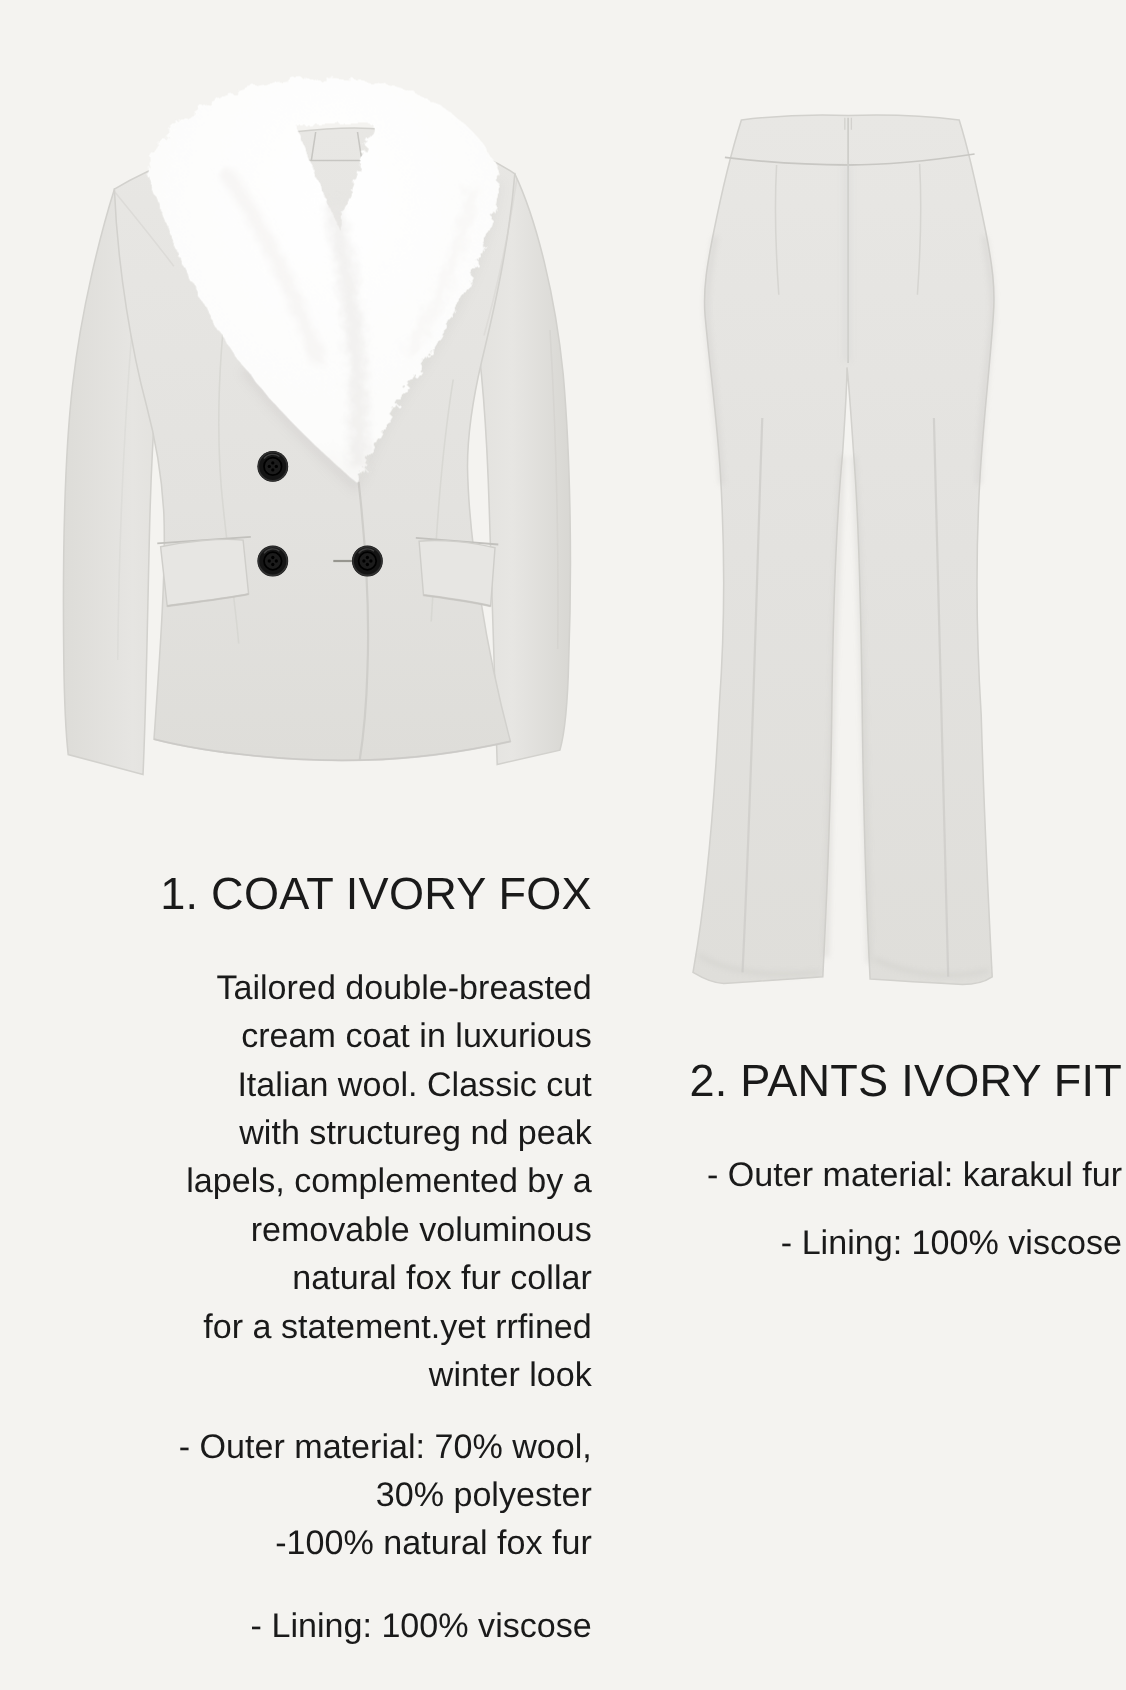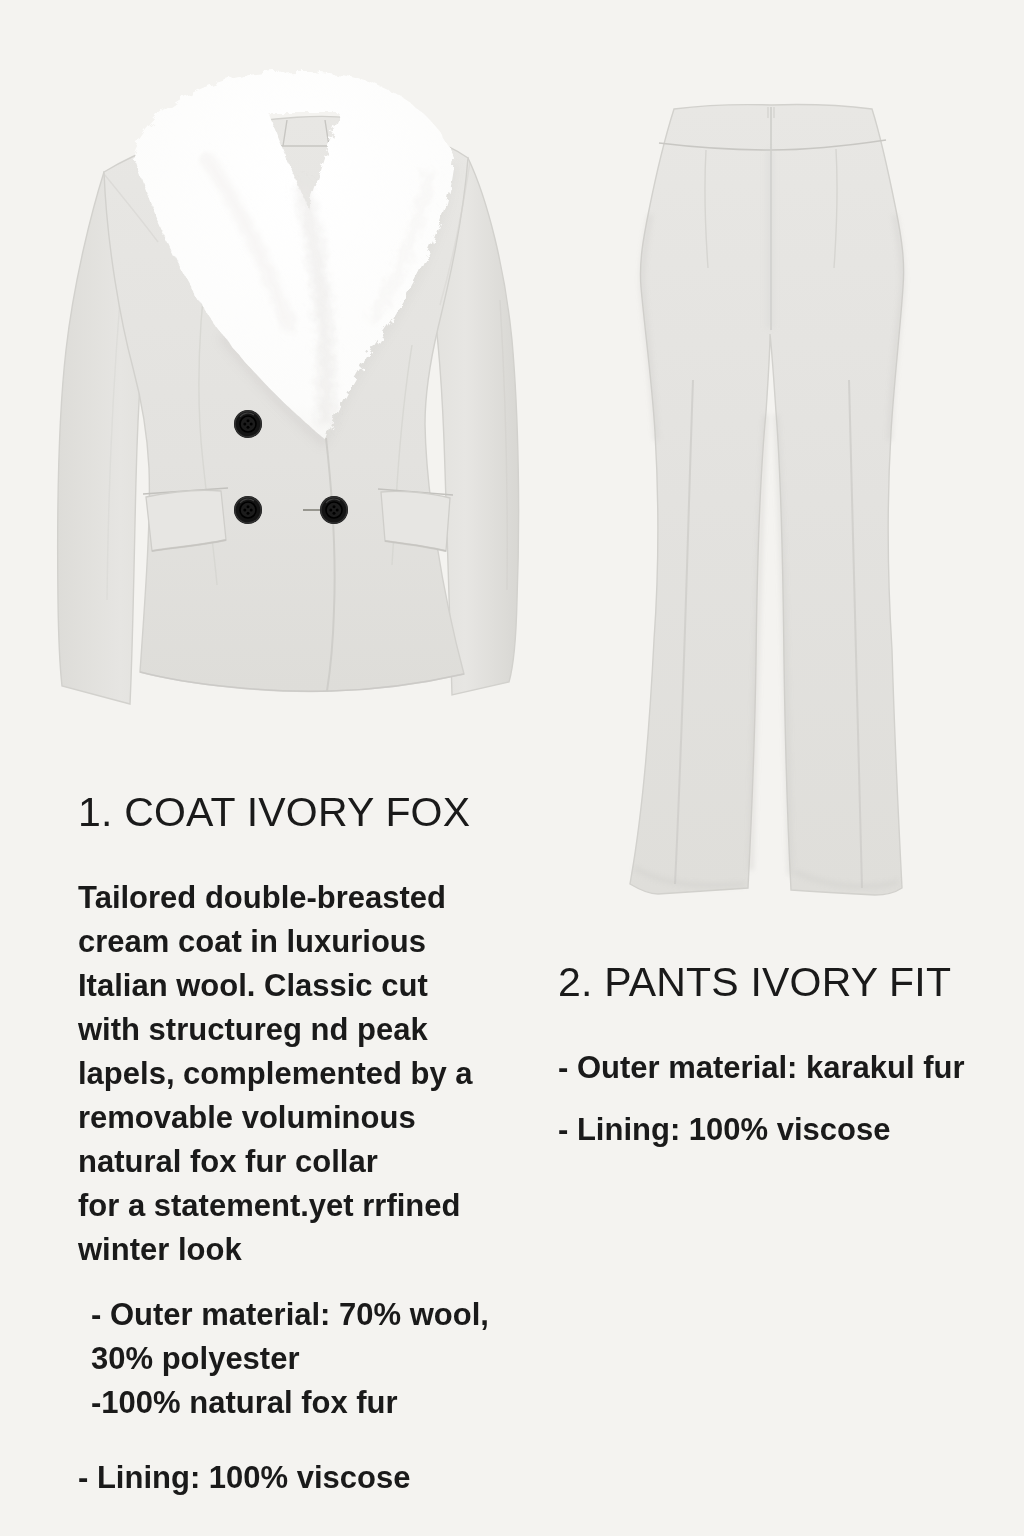--- a/index.html
+++ b/index.html
@@ -14,40 +14,40 @@
     --text:#1a1a1a;
   }
   *{box-sizing:border-box;margin:0;padding:0;}
   html,body{width:1024px;height:1536px;}
   body{
     background:var(--bg);
     font-family:"Liberation Sans","DejaVu Sans",sans-serif;
     color:var(--text);
     overflow:hidden;
   }
-  .canvas{position:relative;width:1024px;height:1080px;background:var(--bg);}
+  .canvas{position:relative;width:1024px;height:1080px;background:var(--bg);text-align:right;}
   figure{position:absolute;}
   .coat-figure{left:40px;top:60px;width:490px;height:680px;}
   .pants-figure{left:600px;top:100px;width:340px;height:810px;}
   .col{position:absolute;}
   .col-left{left:78px;top:791px;width:460px;}
   .col-right{left:558px;top:961px;width:462px;}
   h2{
     font-size:41px;
     line-height:42px;
     font-weight:500;
     letter-spacing:.2px;
     margin:0 0 43px 0;
     color:var(--text);
     white-space:nowrap;
   }
   p.body{
     font-size:31px;
     line-height:44px;
-    font-weight:700;
+    font-weight:400;
     white-space:pre-line;
     color:var(--text);
   }
   .col-left .materials{margin-top:21px;margin-left:13px;}
   .col-left .lining{margin-top:31px;}
   .col-right .materials{margin-top:12px;}
   .col-right .lining{margin-top:18px;}
 </style>
 </head>
 <body>

